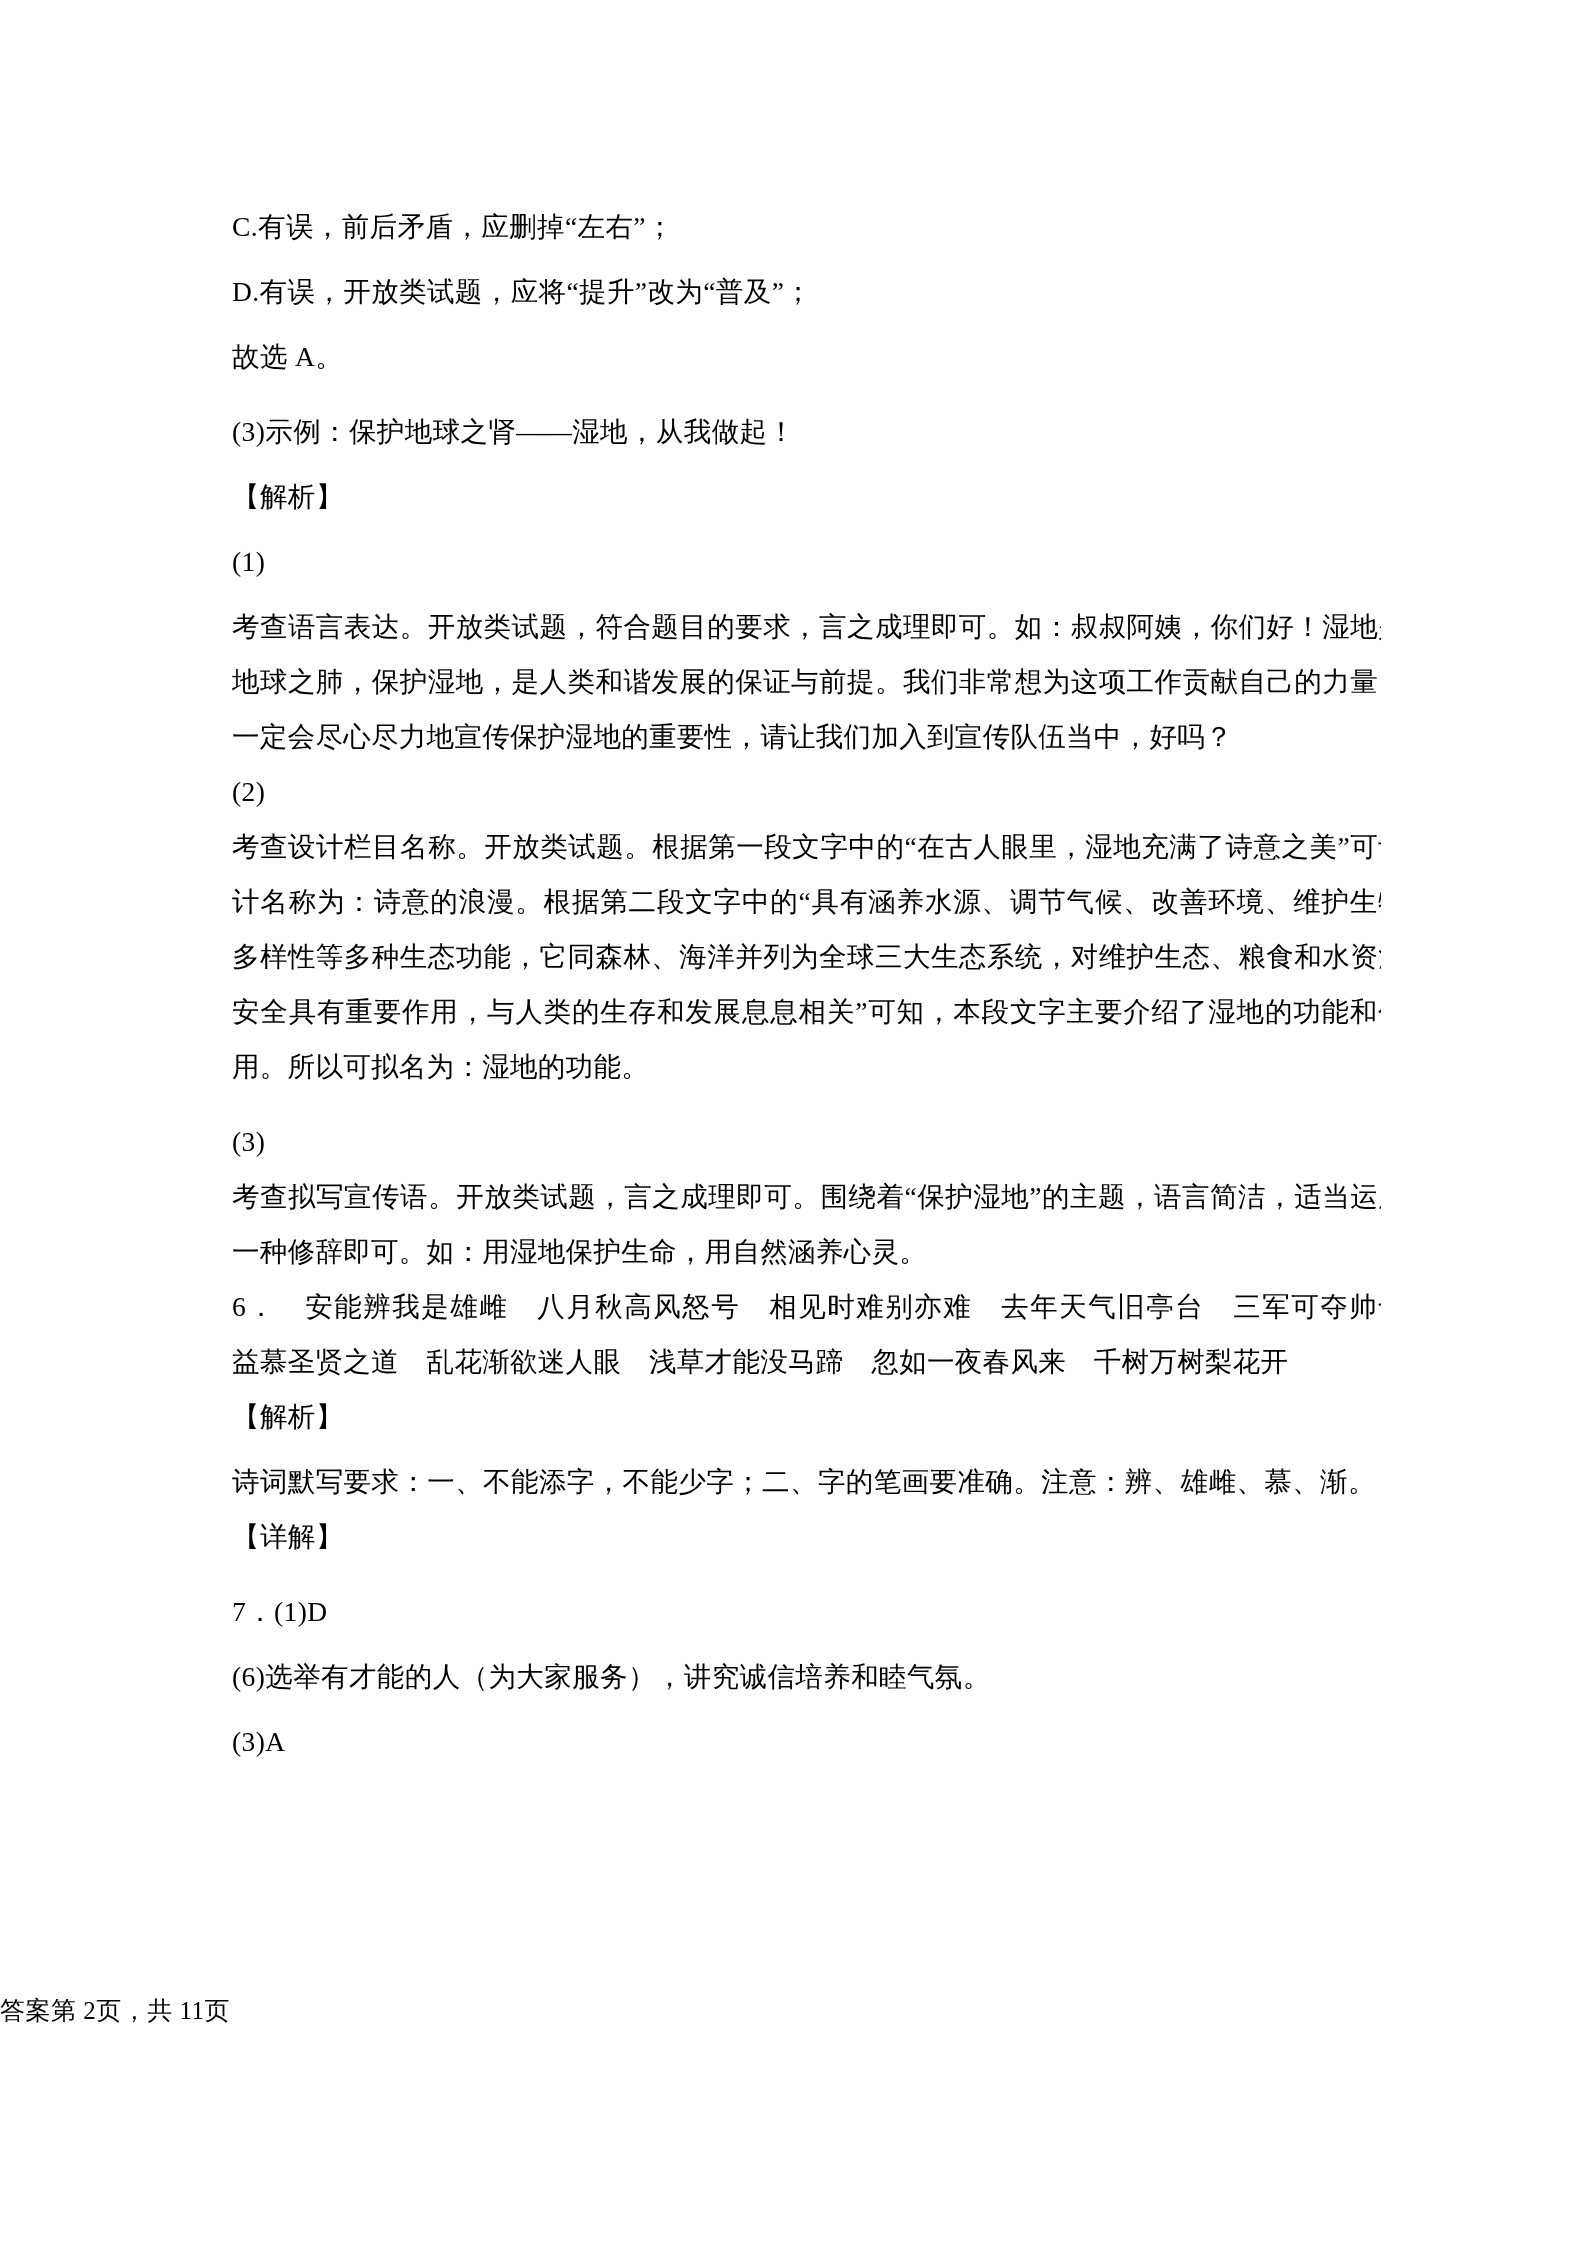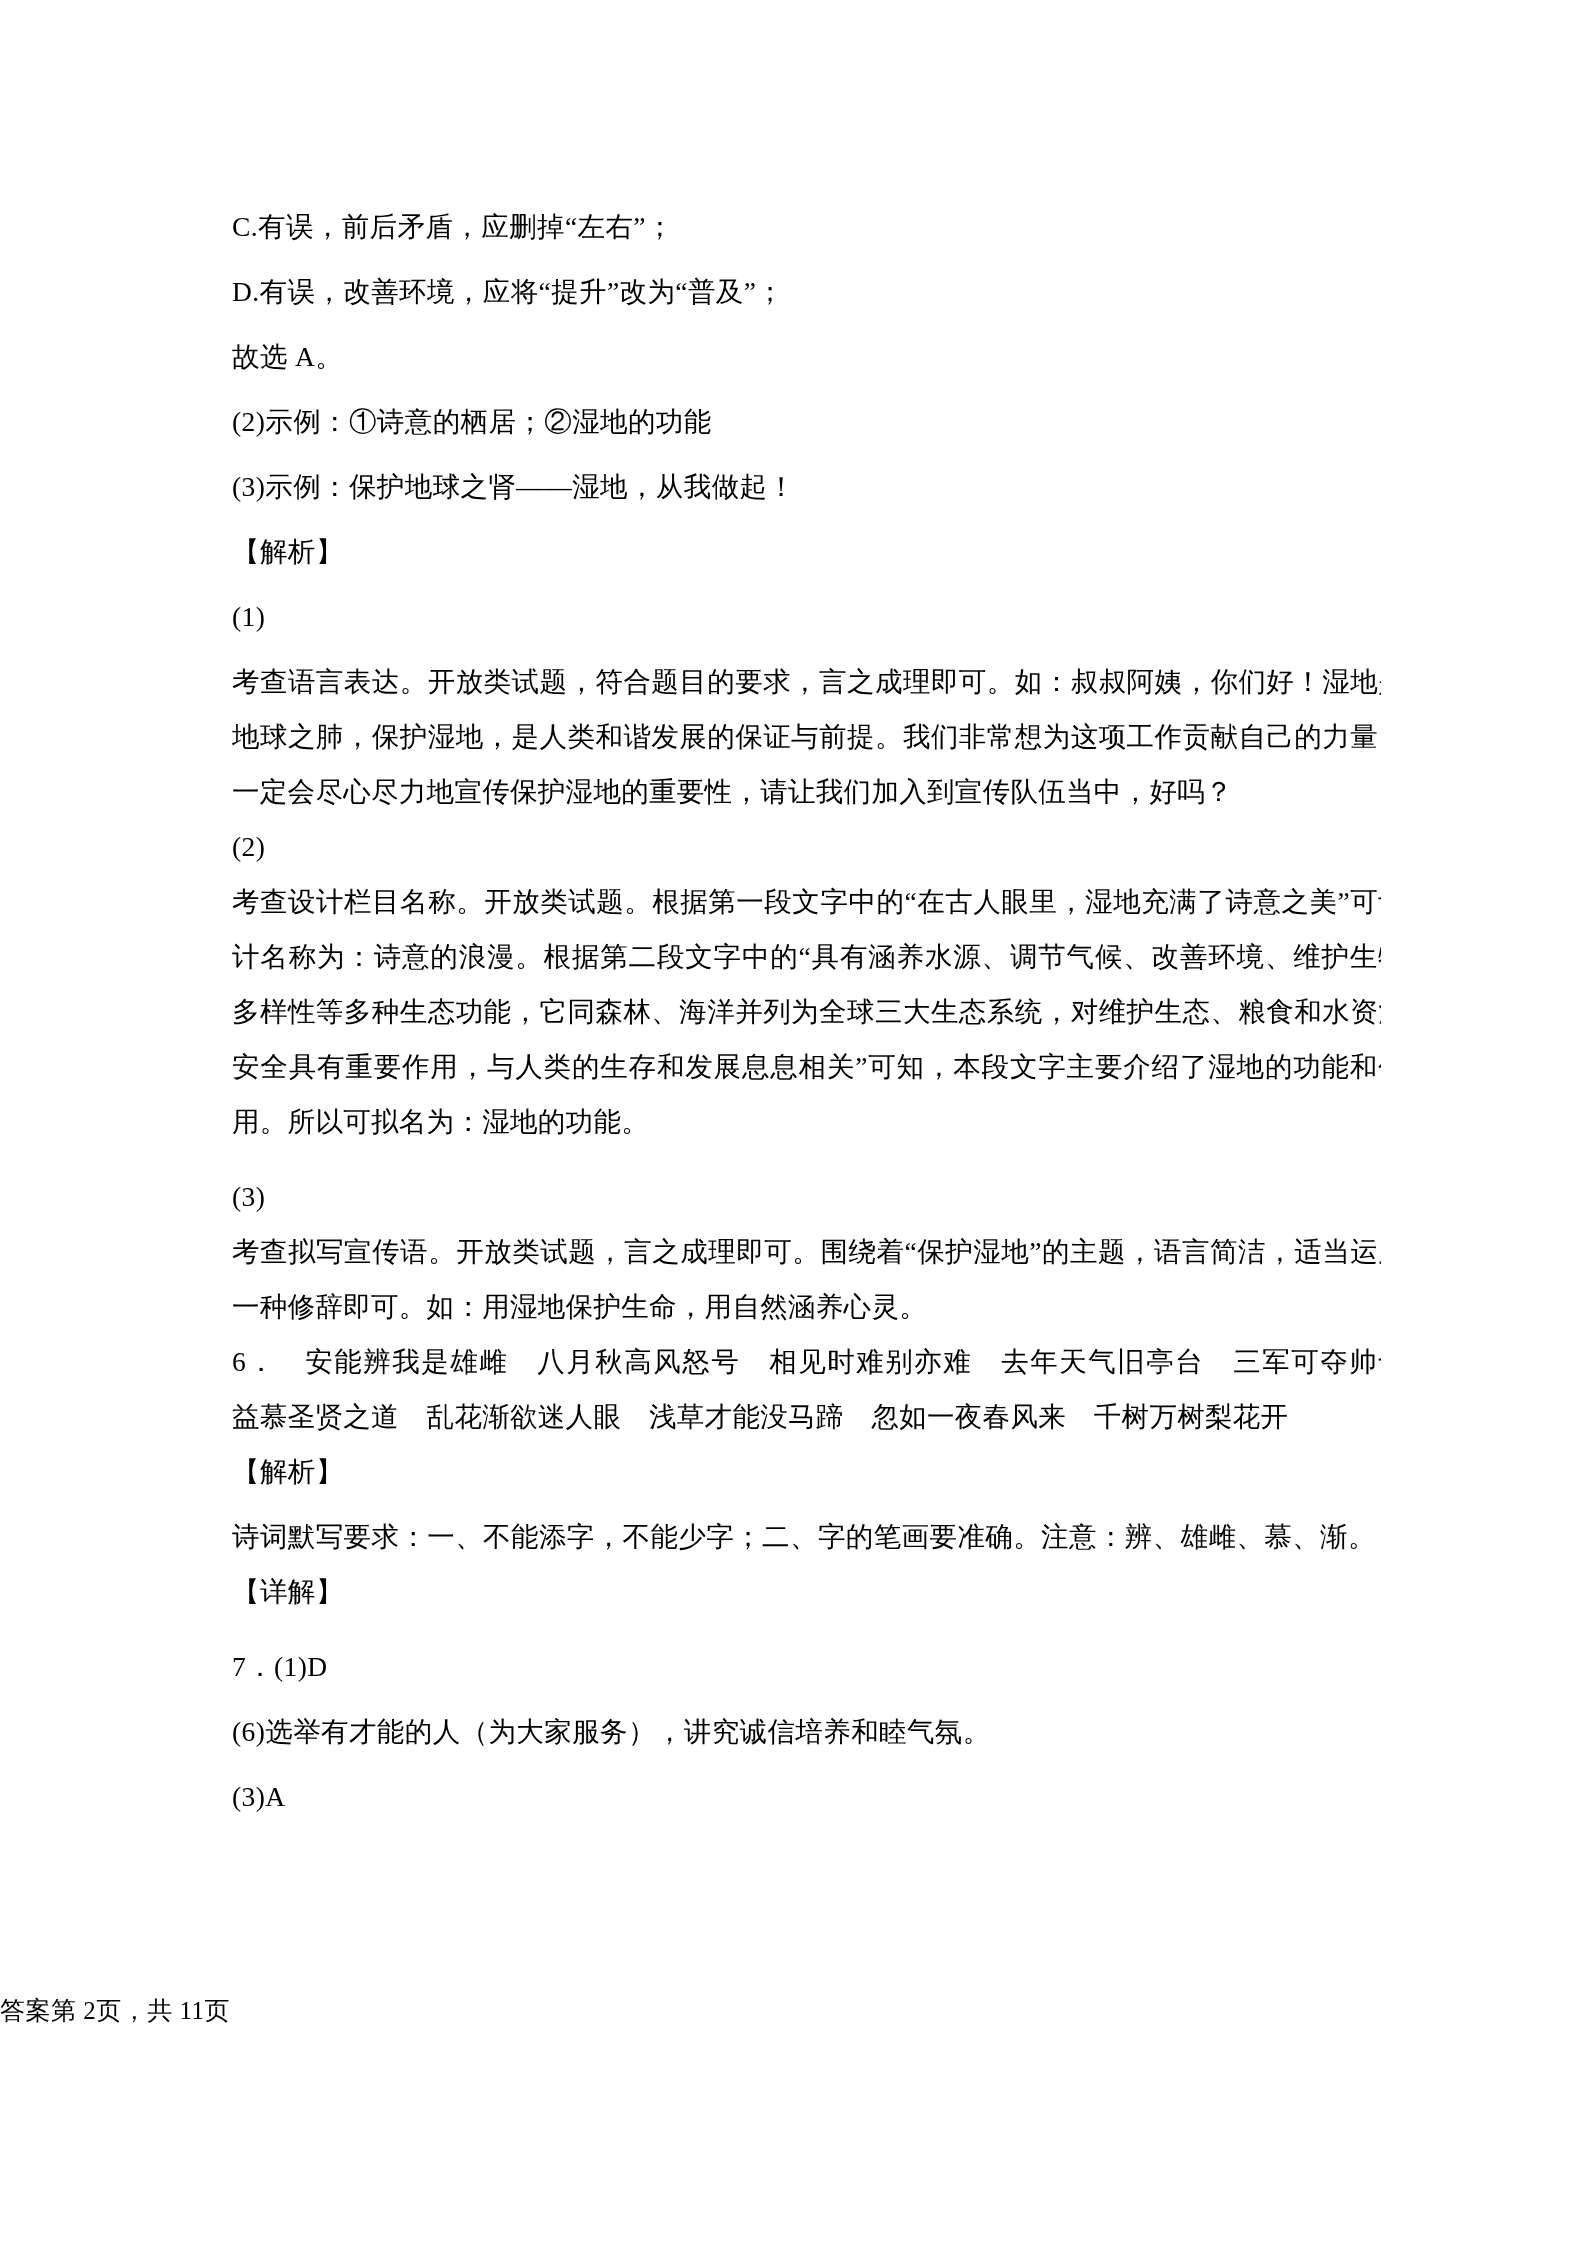--- a/index.html
+++ b/index.html
@@ -69,28 +69,27 @@
 </style>
 </head>
 <body>
 
 <div class="page">
   <div class="content">
 
     <p class="line">C.有误，前后矛盾，应删掉“左右”；</p>
     <div class="gap-sm"></div>
 
-    <p class="line">D.有误，改善环境，应将“提升”改为“普及”；</p>
+    <p class="line">D.有误，开放类试题，应将“提升”改为“普及”；</p>
     <div class="gap-sm"></div>
 
     <p class="line">故选 A。</p>
     <div class="gap-sm"></div>
 
 
-    <p class="line">(2)示例：①诗意的栖居；②湿地的功能</p>
     <div class="gap-sm"></div>
 
     <p class="line">(3)示例：保护地球之肾——湿地，从我做起！</p>
     <div class="gap-sm"></div>
 
     <p class="line">【解析】</p>
     <div class="gap-sm"></div>
 
     <p class="line">(1)</p>
     <div class="gap-sm"></div>

